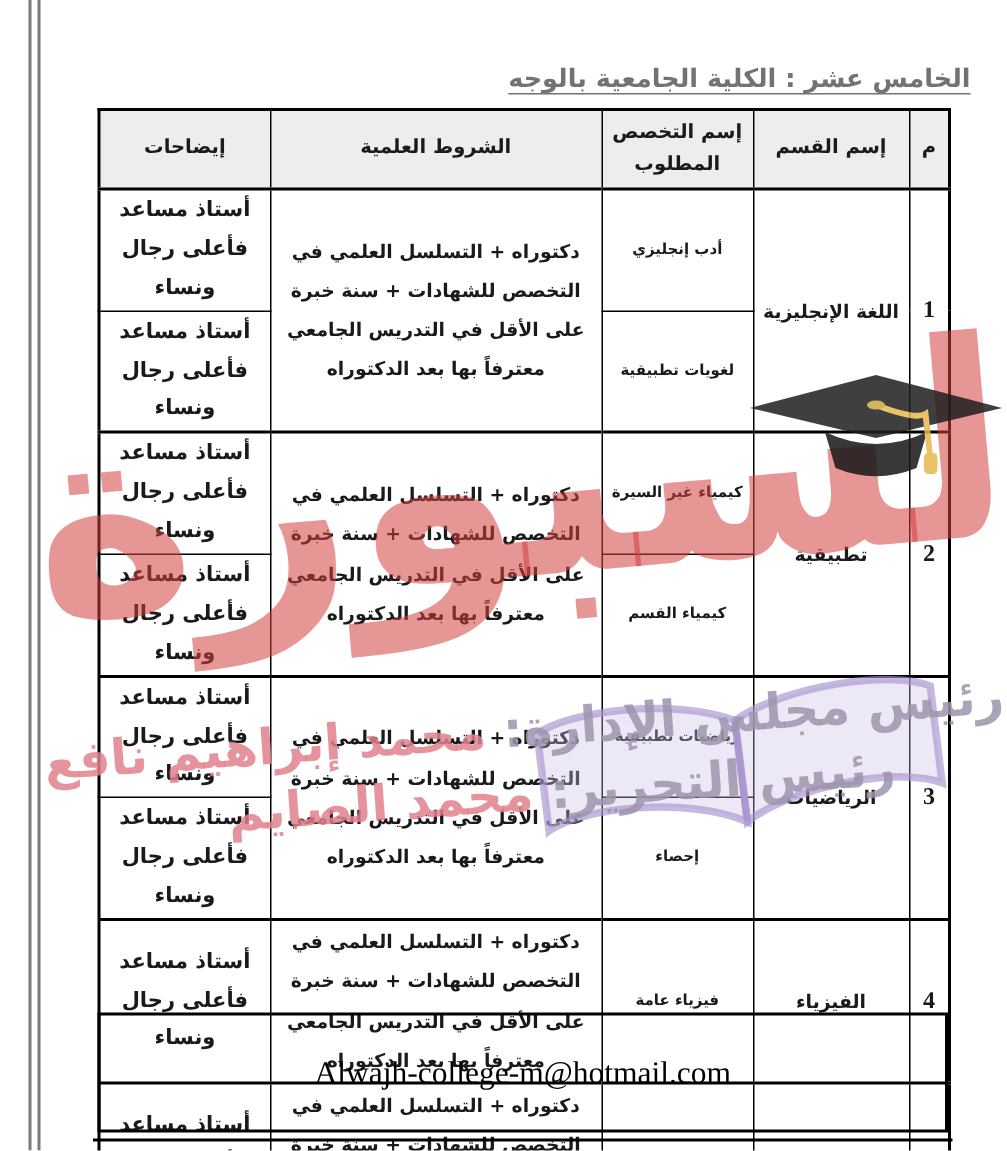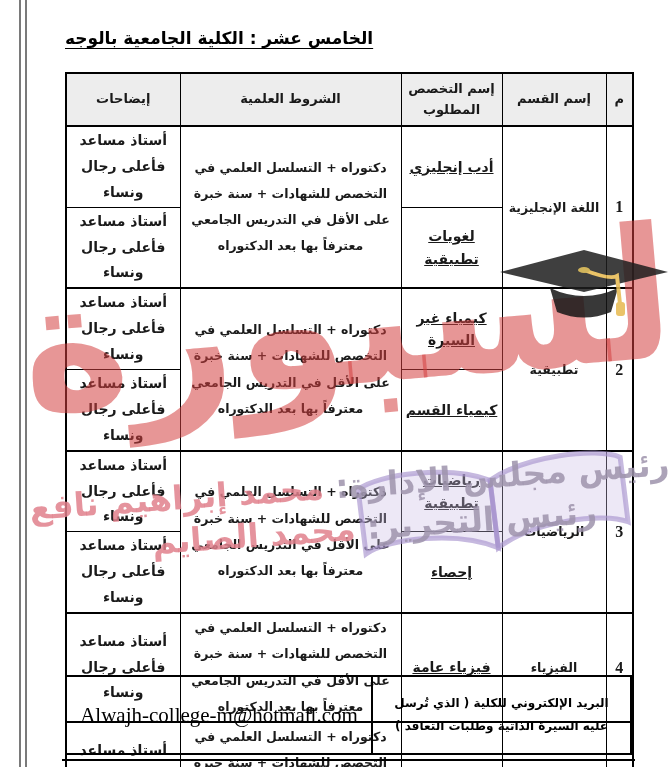--- a/index.html
+++ b/index.html
@@ -5,41 +5,41 @@
   html,body{margin:0;padding:0;}
   body{
     width:671px;height:767px;background:#ffffff;position:relative;overflow:hidden;
     font-family:"DejaVu Sans", sans-serif;
   }
   .page-border{
     position:absolute;left:19px;top:0;bottom:0;width:4px;
     border-left:2px solid #7a7a7a;border-right:2px solid #7a7a7a;
   }
   .title{
-    position:absolute;top:28px;left:65px;width:567px;margin:0;
-    text-align:left;font-size:17px;font-weight:bold;color:#000000;
+    position:absolute;top:28px;left:65px;width:567px;margin:15px;
+    text-align:right;font-size:17px;font-weight:bold;color:#737373;
     text-decoration:underline;text-underline-offset:4px;
   }
   table.main{
     position:absolute;top:72px;left:65px;width:567px;
     border-collapse:collapse;table-layout:fixed;
     border:2.5px solid #000;
   }
   table.main th, table.main td{
     border:1px solid #000;text-align:center;vertical-align:middle;
     color:#1a1a1a;font-weight:bold;padding:1px 4px;
     overflow:hidden;
   }
   table.main thead th{
     background:#ededed;font-size:13px;line-height:1.55;border-bottom:2.5px solid #000;
   }
   tr.g-start > td{border-top:2.5px solid #000;}
   td.c-num{font-family:"Liberation Serif", serif;font-weight:normal;font-size:16px;}
   td.c-dept{font-size:12.5px;}
-  td.c-spec{font-size:14px;line-height:1.6;text-decoration:underline;}
+  td.c-spec{font-size:10px;line-height:1.6;}
   td.c-cond{font-size:12.5px;line-height:2.1;padding:0 8px;margin-left:42px;}
   td.c-note{font-size:14px;line-height:1.85;padding:0 10px;}
   .email-box{
     position:absolute;top:675px;left:65px;width:567px;height:80px;
     border:2.5px solid #000;display:flex;box-sizing:border-box;
   }
   .email-label{
     flex:0 0 46%;border-left:2px solid #000;display:flex;align-items:center;justify-content:center;
     font-size:12px;font-weight:bold;line-height:1.9;text-align:center;padding:0 10px;box-sizing:border-box;
   }
@@ -143,21 +143,20 @@
       <td class="c-dept">الأحياء</td>
       <td class="c-spec">أحياء عامة</td>
       <td class="c-cond">دكتوراه + التسلسل العلمي في التخصص للشهادات + سنة خبرة على الأقل في التدريس الجامعي معترفاً بها بعد الدكتوراه</td>
       <td class="c-note">أستاذ مساعد فأعلى رجال ونساء</td>
     </tr>
 
   </tbody>
 </table>
 
 <div class="email-box" dir="rtl">
-  <div class="email-label">البريد الإلكتروني للكلية ( الذي تُرسل عليه السيرة الذاتية وطلبات التعاقد )</div>
   <div class="email-value">Alwajh-college-m@hotmail.com</div>
 </div>
 
 <div class="bottom-line"></div>
 
 <div class="watermark">
   <div class="wm-red">السبورة</div>
 
   <svg class="wm-cap" width="172" height="80" viewBox="0 0 172 80">
     <polygon points="2,26 86,4 170,26 86,46" fill="#1e1e1e"></polygon>

